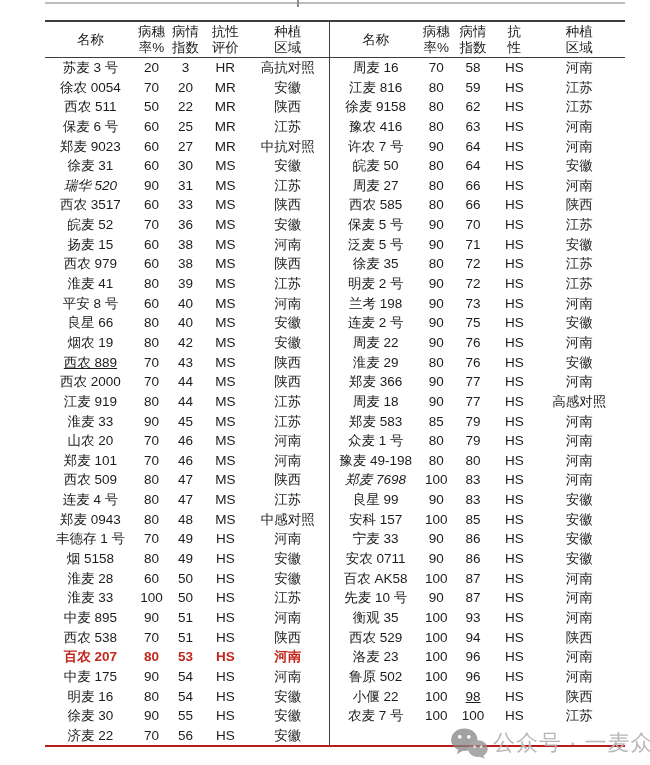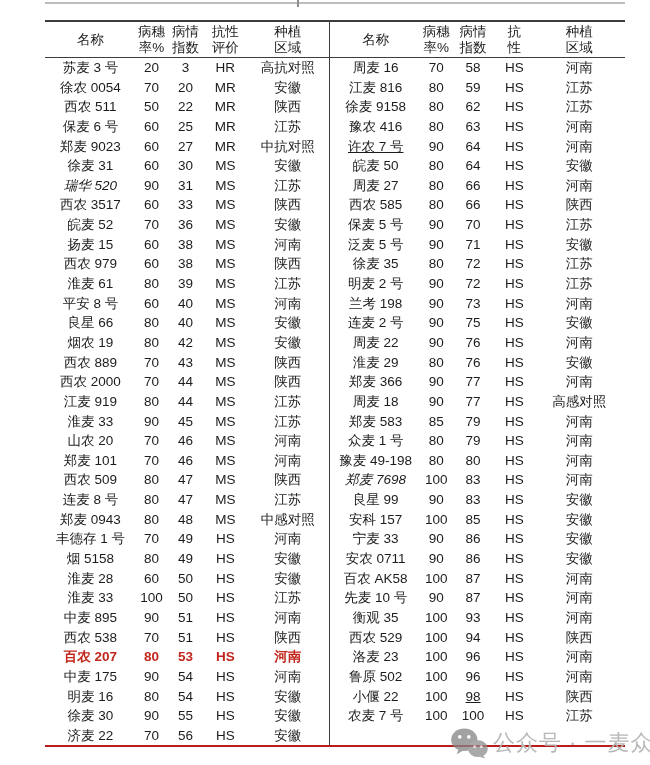--- a/index.html
+++ b/index.html
@@ -151,21 +151,21 @@
           <div class="cell" style="width: 29%;">河南</div>
         </div>
         <div class="row data-row">
           <div class="cell" style="width: 32%;">西农 979</div>
           <div class="cell" style="width: 11%;">60</div>
           <div class="cell" style="width: 13%;">38</div>
           <div class="cell" style="width: 15%;">MS</div>
           <div class="cell" style="width: 29%;">陕西</div>
         </div>
         <div class="row data-row">
-          <div class="cell" style="width: 32%;">淮麦 61</div>
+          <div class="cell" style="width: 32%;">淮麦 41</div>
           <div class="cell" style="width: 11%;">80</div>
           <div class="cell" style="width: 13%;">39</div>
           <div class="cell" style="width: 15%;">MS</div>
           <div class="cell" style="width: 29%;">江苏</div>
         </div>
         <div class="row data-row">
           <div class="cell" style="width: 32%;">平安 8 号</div>
           <div class="cell" style="width: 11%;">60</div>
           <div class="cell" style="width: 13%;">40</div>
           <div class="cell" style="width: 15%;">MS</div>
@@ -179,21 +179,21 @@
           <div class="cell" style="width: 29%;">安徽</div>
         </div>
         <div class="row data-row">
           <div class="cell" style="width: 32%;">烟农 19</div>
           <div class="cell" style="width: 11%;">80</div>
           <div class="cell" style="width: 13%;">42</div>
           <div class="cell" style="width: 15%;">MS</div>
           <div class="cell" style="width: 29%;">安徽</div>
         </div>
         <div class="row data-row">
-          <div class="cell" style="width: 32%;">西农 889</div>
+          <div class="cell" style="width: 32%; text-decoration: underline;">西农 889</div>
           <div class="cell" style="width: 11%;">70</div>
           <div class="cell" style="width: 13%;">43</div>
           <div class="cell" style="width: 15%;">MS</div>
           <div class="cell" style="width: 29%;">陕西</div>
         </div>
         <div class="row data-row">
           <div class="cell" style="width: 32%;">西农 2000</div>
           <div class="cell" style="width: 11%;">70</div>
           <div class="cell" style="width: 13%;">44</div>
           <div class="cell" style="width: 15%;">MS</div>
@@ -228,21 +228,21 @@
           <div class="cell" style="width: 29%;">河南</div>
         </div>
         <div class="row data-row">
           <div class="cell" style="width: 32%;">西农 509</div>
           <div class="cell" style="width: 11%;">80</div>
           <div class="cell" style="width: 13%;">47</div>
           <div class="cell" style="width: 15%;">MS</div>
           <div class="cell" style="width: 29%;">陕西</div>
         </div>
         <div class="row data-row">
-          <div class="cell" style="width: 32%;">连麦 8 号</div>
+          <div class="cell" style="width: 32%;">连麦 4 号</div>
           <div class="cell" style="width: 11%;">80</div>
           <div class="cell" style="width: 13%;">47</div>
           <div class="cell" style="width: 15%;">MS</div>
           <div class="cell" style="width: 29%;">江苏</div>
         </div>
         <div class="row data-row">
           <div class="cell" style="width: 32%;">郑麦 0943</div>
           <div class="cell" style="width: 11%;">80</div>
           <div class="cell" style="width: 13%;">48</div>
           <div class="cell" style="width: 15%;">MS</div>
@@ -371,21 +371,21 @@
           <div class="cell" style="width: 31%;">江苏</div>
         </div>
         <div class="row data-row">
           <div class="cell" style="width: 31%;">豫农 416</div>
           <div class="cell" style="width: 10%;">80</div>
           <div class="cell" style="width: 15%;">63</div>
           <div class="cell" style="width: 13%;">HS</div>
           <div class="cell" style="width: 31%;">河南</div>
         </div>
         <div class="row data-row">
-          <div class="cell" style="width: 31%; text-decoration: underline;">许农 7 号</div>
+          <div class="cell" style="width: 31%;">许农 7 号</div>
           <div class="cell" style="width: 10%;">90</div>
           <div class="cell" style="width: 15%;">64</div>
           <div class="cell" style="width: 13%;">HS</div>
           <div class="cell" style="width: 31%;">河南</div>
         </div>
         <div class="row data-row">
           <div class="cell" style="width: 31%;">皖麦 50</div>
           <div class="cell" style="width: 10%;">80</div>
           <div class="cell" style="width: 15%;">64</div>
           <div class="cell" style="width: 13%;">HS</div>

